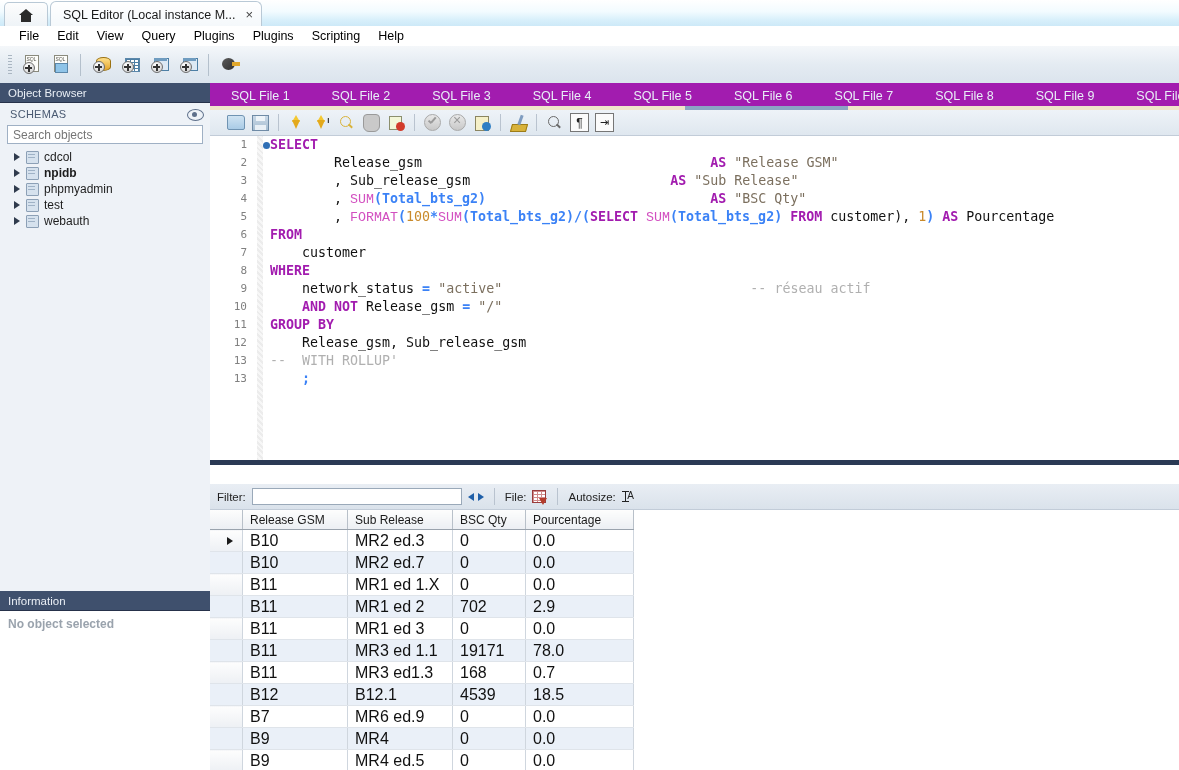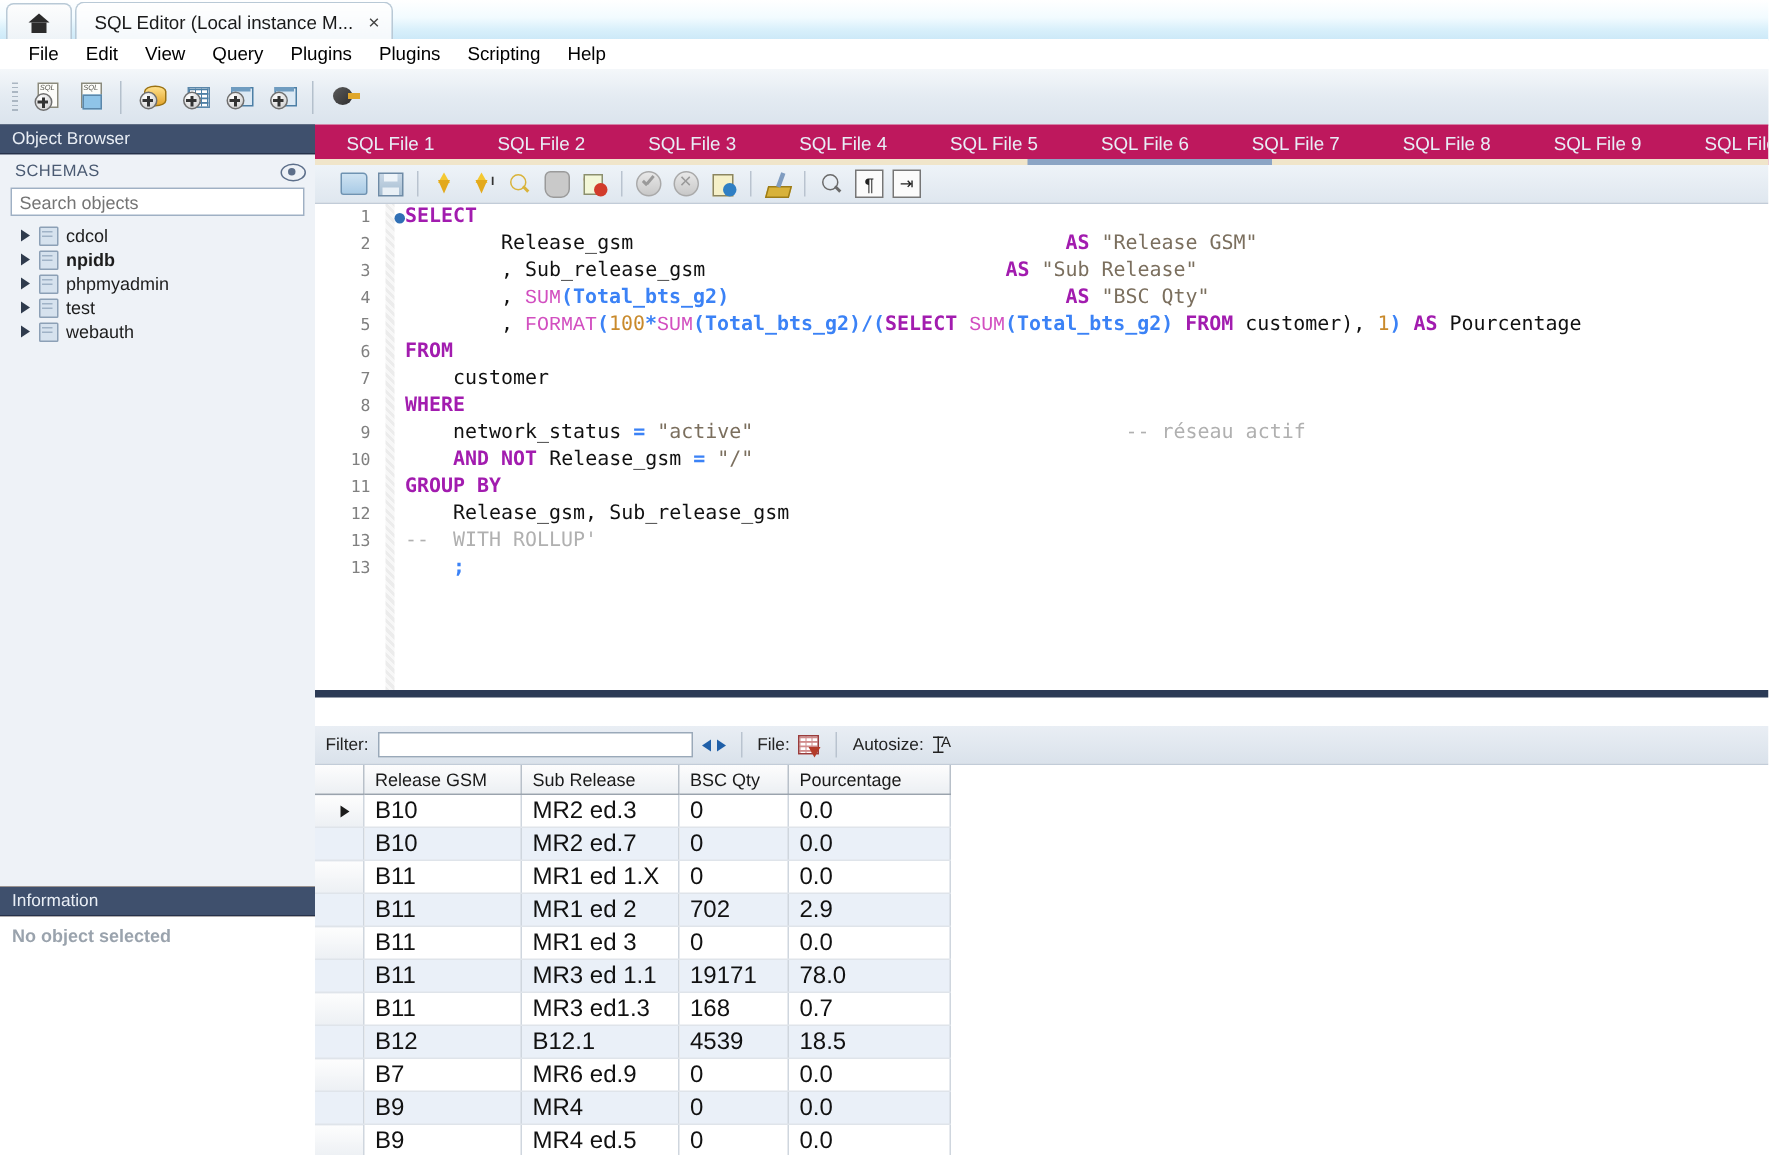--- a/index.html
+++ b/index.html
@@ -139,21 +139,21 @@
   .db-ico:after{content:"";position:absolute;left:1px;top:2px;width:7px;height:1px;background:#9fb2c6;box-shadow:0 3px 0 #9fb2c6;}
 
   .info-panel{position:absolute;left:0;top:591px;width:210px;height:179px;background:#fdba74;}
   .info-body{background:#fff;height:calc(100% - 19px);padding:6px 8px;}
   .info-text{font-size:12px;color:#9aa3ad;font-weight:bold;}
 
   
   .main{position:absolute;left:210px;top:83px;width:969px;height:687px;background:#ffffff;}
 
   .filetabs{
-    position:relative;height:27px;background:#be185d;display:flex;align-items:flex-end;overflow:hidden;
+    position:relative;height:27px;background:#a21caf;display:flex;align-items:flex-end;overflow:hidden;
   }
   .ftab{
     color:#e8eef7;font-size:12.5px;padding:0 21px;white-space:nowrap;cursor:pointer;line-height:27px;
   }
   .tab-underline{position:absolute;left:0;bottom:0;height:4px;width:100%;background:#f0e5ca;display:flex;}
   .tab-underline .seg-a{height:4px;background:#f0e5ca;}
   .tab-underline .seg-b{height:4px;background:#8ba4c4;}
   .tab-underline .seg-c{height:4px;background:#f0e5ca;flex:1;}
 
   .edtoolbar{

